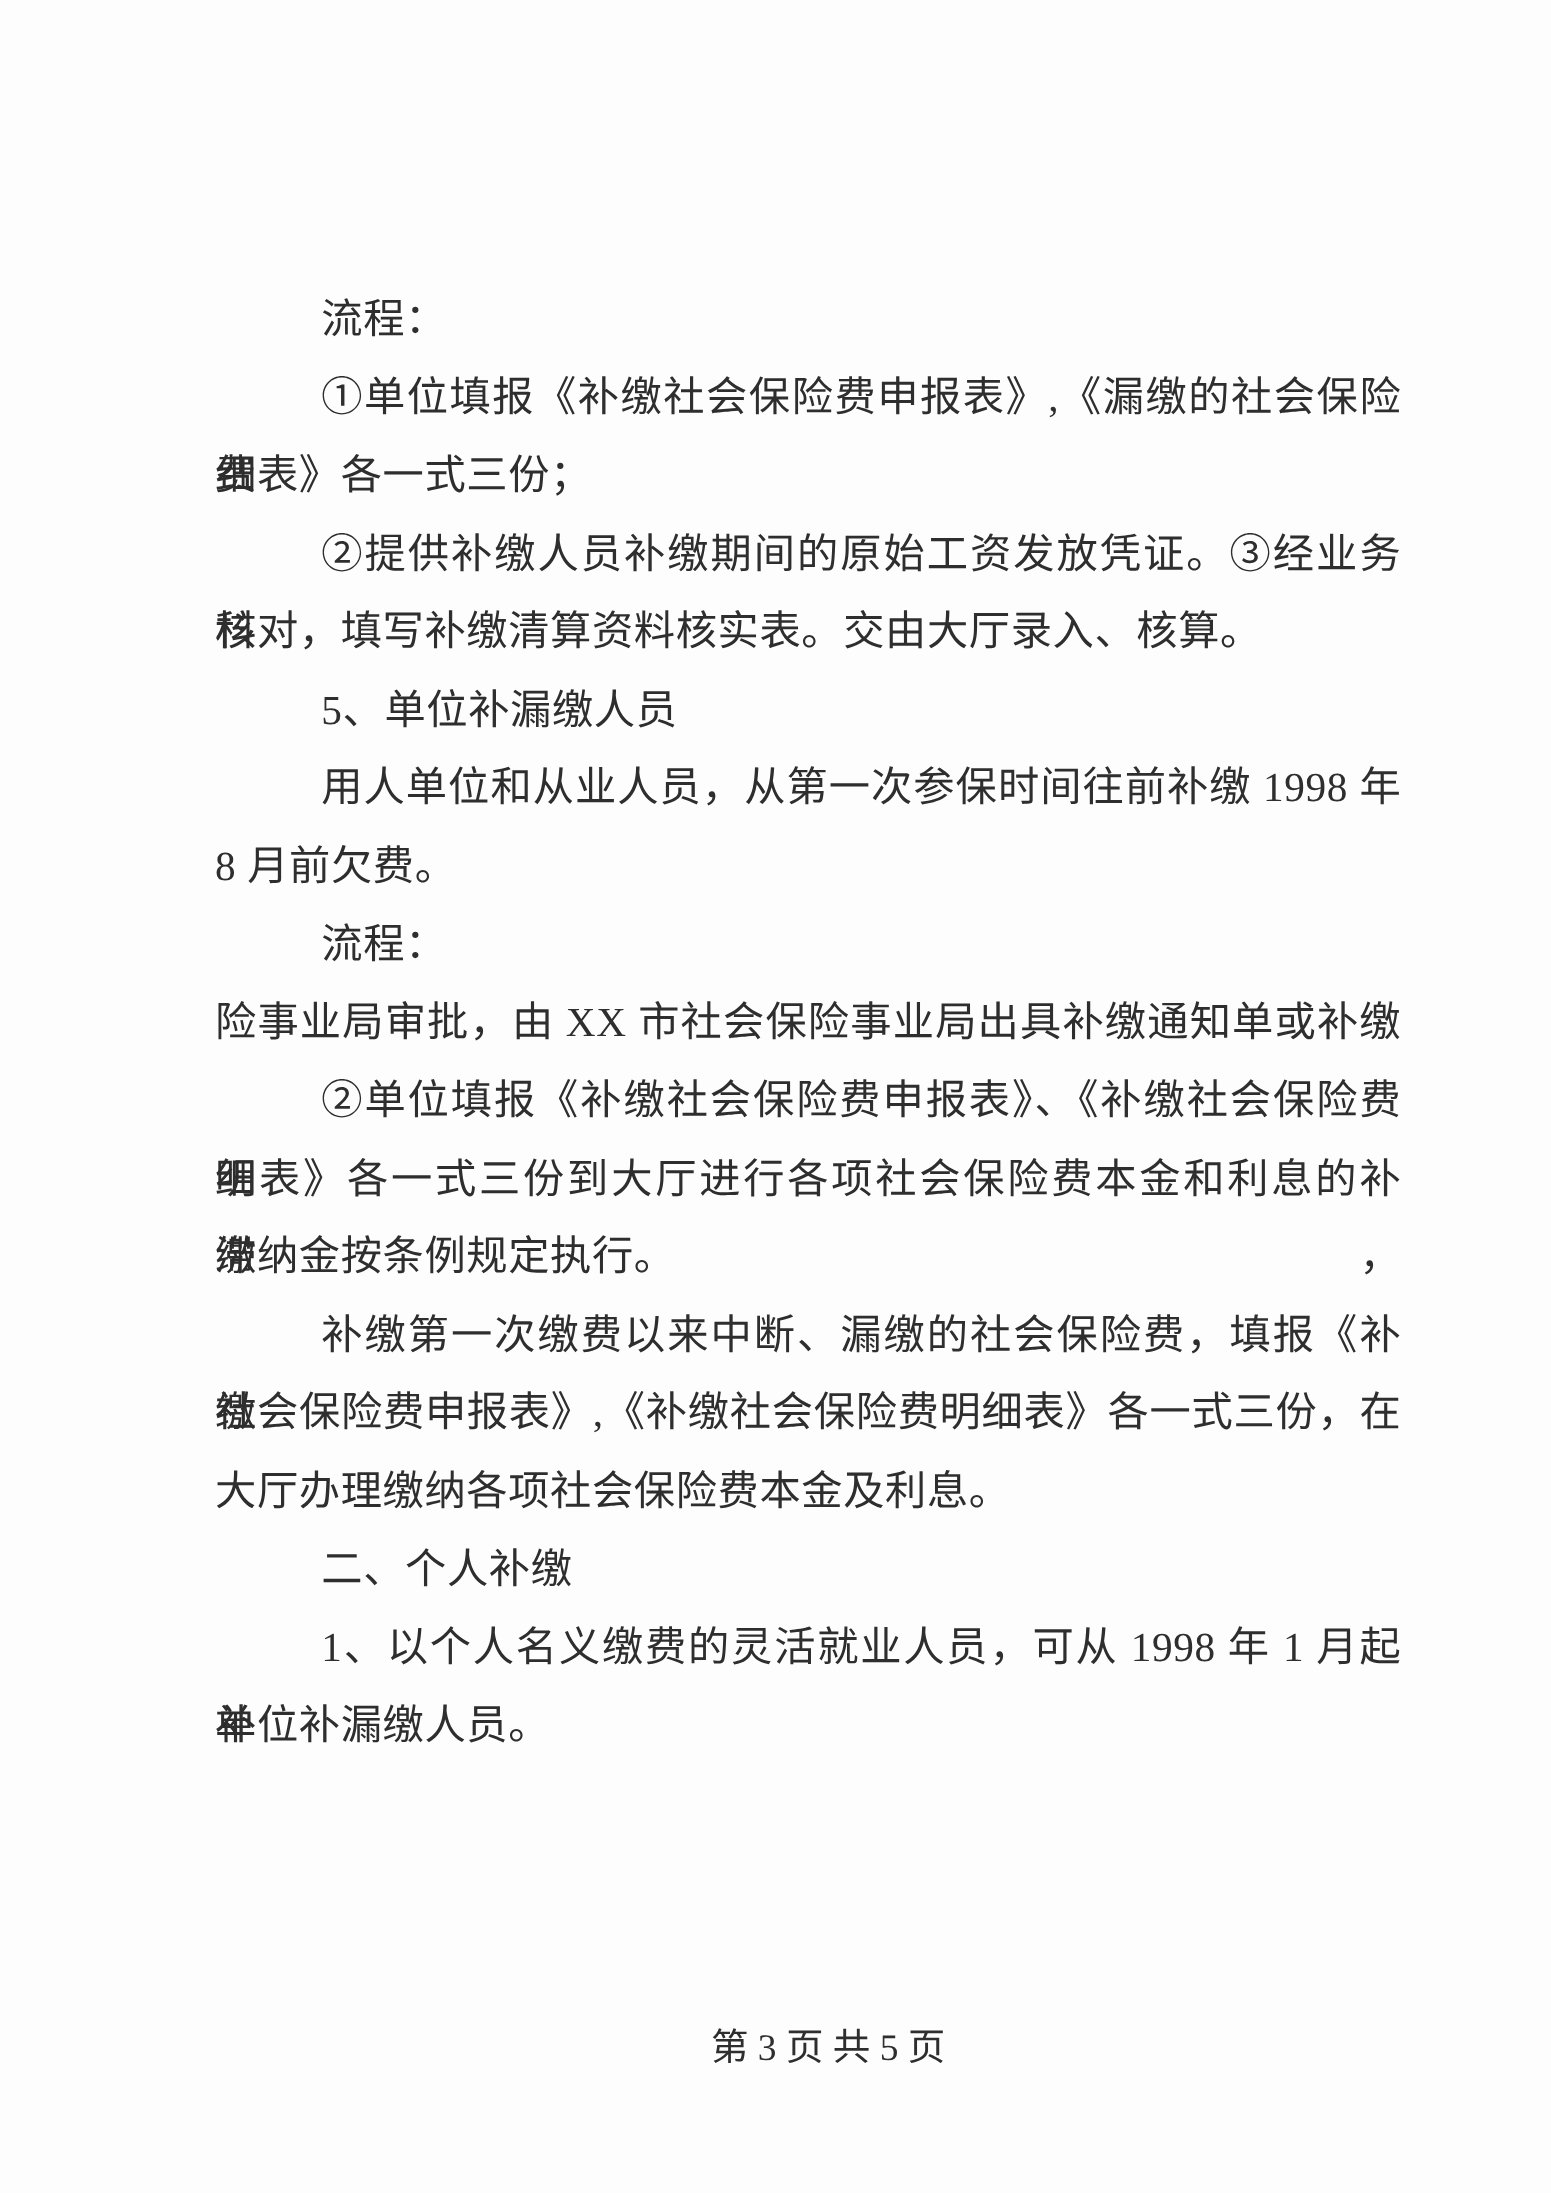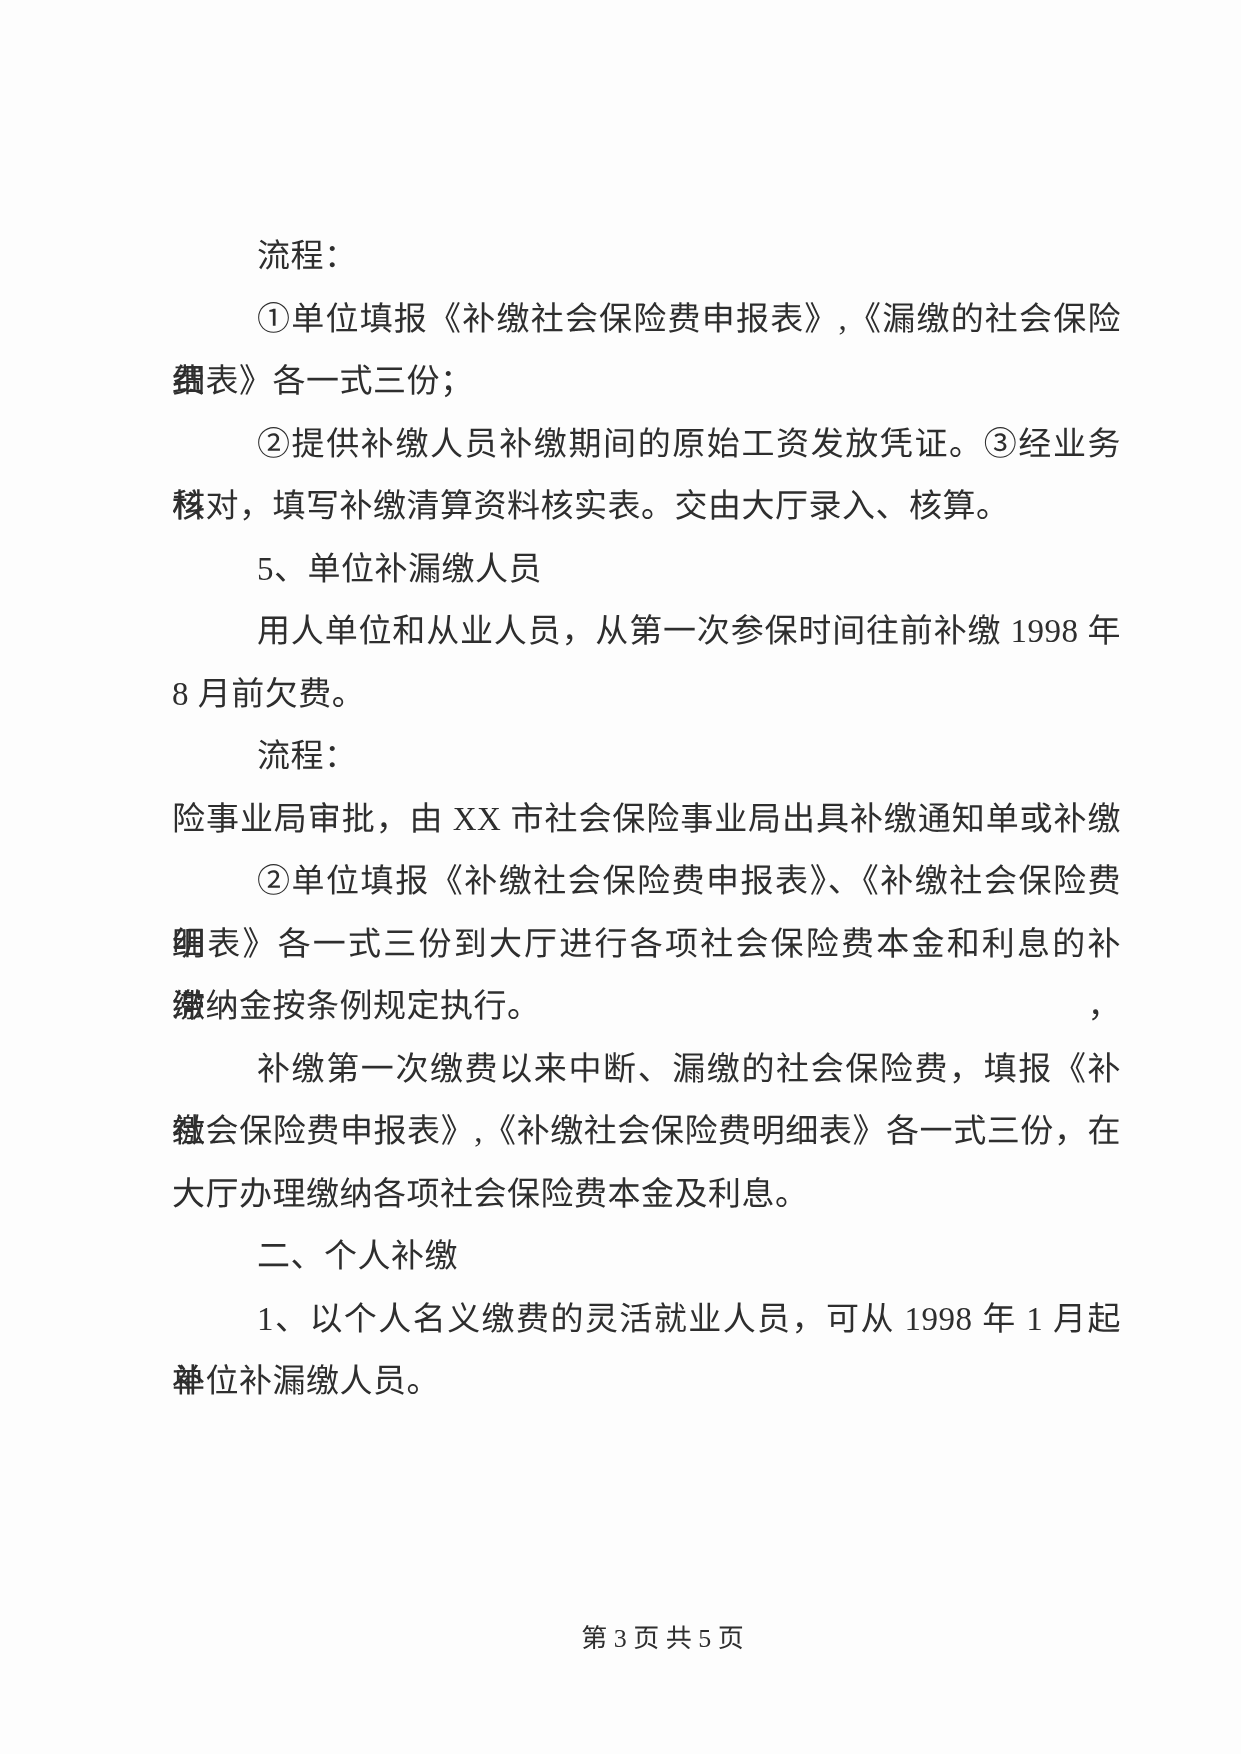--- a/index.html
+++ b/index.html
@@ -46,21 +46,21 @@
   }
   .footer {
     position: absolute;
     left: 0;
     right: 0;
     top: 1622px;
     height: 34px;
     line-height: 34px;
     text-align: center;
     text-indent: 84px; 
-    font-size: 26px;
+    font-size: 30px;
     color: #2e2e2e;
   }
 </style>
 </head>
 <body>
 
 <div class="page">
   <div class="doc-body" id="doc-body">
 
   <div class="line indent">流程：</div>

